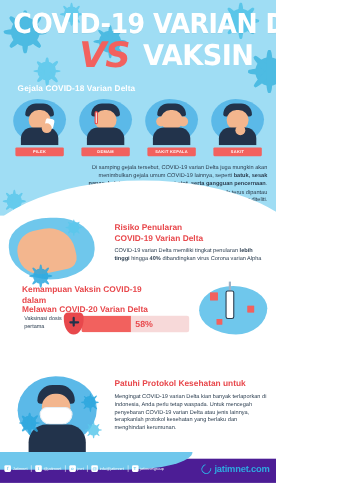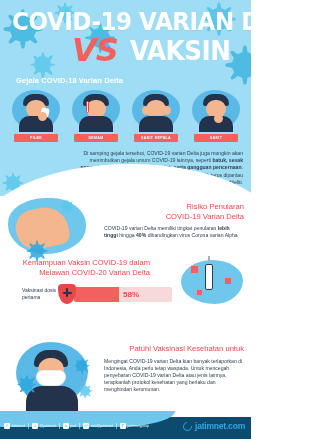--- a/index.html
+++ b/index.html
@@ -118,21 +118,21 @@
     position: absolute; right: 8px; top: 150px; width: 168px;
     font-size: 5.1px; line-height: 7.2px; color: #2C3E50; text-align: right;
   }
   .intro-text b { font-weight: 700; }
 
   
   .body-sec { position: absolute; left: 0; top: 196px; width: 251px; height: 225px; background: #ffffff; }
 
   .sec-risk { position: absolute; left: 104px; top: 6px; width: 140px; }
   .sec-head {
-    font-size: 7.6px; line-height: 9.5px; font-weight: 400; color: #E8484C; text-align: right;
+    font-size: 7.6px; line-height: 9.5px; font-weight: 700; color: #E8484C;
   }
   .sec-body {
     margin-top: 4px; font-size: 5.1px; line-height: 7.2px; color: #2C3E50;
   }
   .sec-body b { font-weight: 700; }
 
   .art-hand {
     position: absolute; left: 2px; top: 0px; width: 96px; height: 66px; overflow: hidden;
   }
   .hand-blob {
@@ -219,21 +219,21 @@
     background: #22334B; border-radius: 16px 16px 0 0;
   }
   .mv { position: absolute; border-radius: 50%; background: #2BA7DE; }
   .mv1 { left: 14px; top: 42px; width: 13px; height: 13px; }
   .mv2 { left: 70px; top: 24px; width: 11px; height: 11px; }
   .mv3 { left: 74px; top: 50px; width: 10px; height: 10px; background: #5BC8EC; }
 
   
   .footer {
     position: absolute; left: 0; bottom: 0; width: 251px; height: 22px;
-    background: #0c4a6e;
+    background: #4c1d95;
   }
   .footer-curve {
     position: absolute; left: 0; top: -6px; width: 175px; height: 16px;
     background: #6FC7EC; border-radius: 0 0 60px 0 / 0 0 16px 0;
   }
   .socials {
     position: absolute; left: 4px; top: 6px; display: flex; align-items: center; gap: 3px;
   }
   .soc { display: flex; align-items: center; gap: 1.5px; }
   .soc-ic {
@@ -399,21 +399,21 @@
         <div class="shield"></div>
         <div class="bar">
           <div class="bar-fill" style="width:46%"></div>
           <div class="bar-val" style="color:#E8484C;margin-left:50%">58%</div>
         </div>
       </div>
     </div>
 
     <div class="sec-proto">
       <div class="sec-head">
-        <div>Patuhi Vaksinasi Kesehatan untuk</div>
+        <div>Patuhi Protokol Kesehatan untuk</div>
       </div>
       <div class="sec-body">Mengingat COVID-19 varian Delta kian banyak terlaporkan di Indonesia, Anda perlu tetap waspada. Untuk mencegah penyebaran COVID-19 varian Delta atau jenis lainnya, terapkanlah protokol kesehatan yang berlaku dan menghindari kerumunan.</div>
     </div>
 
     <div class="art-mask">
       <div class="mask-blob"></div>
       <div class="mask-hair"></div>
       <div class="mask-face"></div>
       <div class="mask-white"></div>
       <div class="mask-body"></div>

